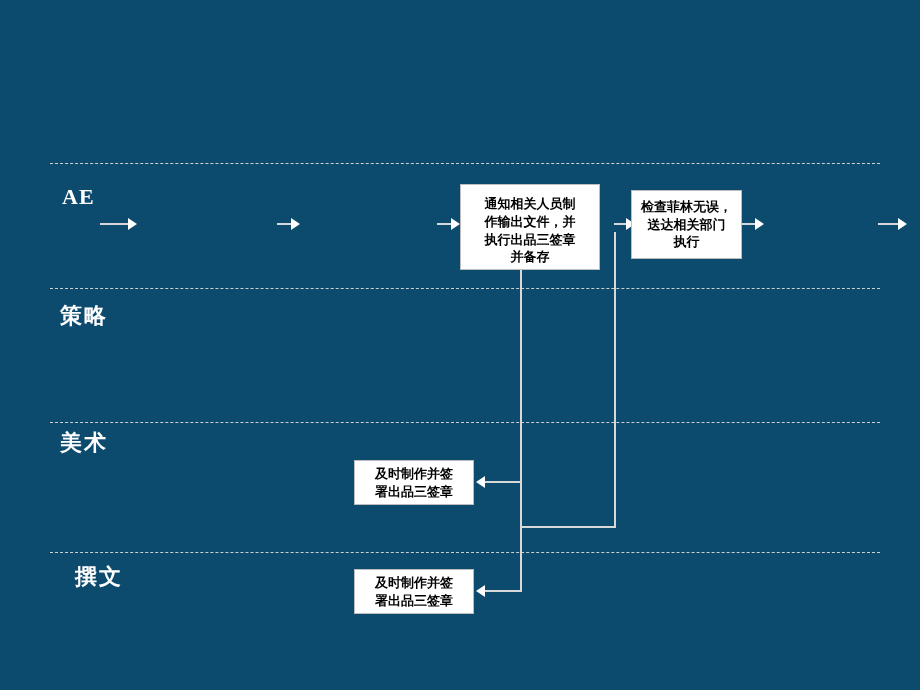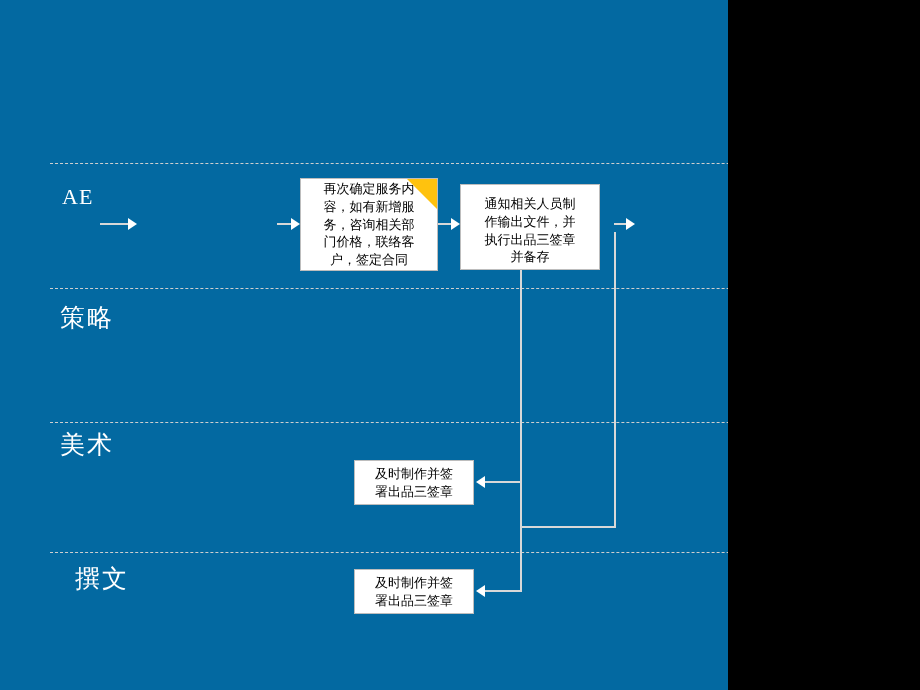--- a/index.html
+++ b/index.html
@@ -2,46 +2,47 @@
 <html><head>
 <meta charset="utf-8">
 <style>
   html, body {
     margin: 0;
     padding: 0;
     background: #000000;
   }
   #slide {
     position: relative;
-    width: 728px;
+    width: 920px;
     height: 690px;
-    background: #0369a1;
+    background: #0c4a6e;
     overflow: hidden;
     font-family: "Liberation Sans", "DejaVu Sans", sans-serif;
+    font-weight: bold;
   }
 
   
   .lane-divider {
     position: absolute;
     left: 50px;
     width: 830px;
     height: 0;
     border-top: 1px dashed #cfcfcf;
   }
 
   
   .lane-label {
     position: absolute;
     color: #ffffff;
     font-family: "Liberation Serif", "DejaVu Serif", serif;
     white-space: nowrap;
     line-height: 1;
   }
   .lane-label.cjk {
-    font-size: 25px;
+    font-size: 22px;
     letter-spacing: 2px;
   }
   .lane-label.latin {
     font-size: 22px;
     letter-spacing: 1px;
   }
 
   
   .node {
     position: absolute;
@@ -136,36 +137,33 @@
 
   <div class="conn-h" style="left:484px; top:590px; width:38px;"></div>
   <div class="arrow-l" style="left:476px; top:585px;"></div>
 
   <div class="conn-h" style="left:520px; top:526px; width:96px;"></div>
   <div class="conn-v" style="left:614px; top:232px; height:295px;"></div>
   <div class="conn-h" style="left:614px; top:223px; width:16px;"></div>
   <div class="arrow-r" style="left:626px; top:218px;"></div>
 
 
-  <div class="node" style="left:300px; top:178px; width:138px; height:93px;">
-    <span class="corner-flag"></span>
-    <span class="txt">再次确定服务内
-容，如有新增服
-务，咨询相关部
-门价格，联络客
-户，签定合同</span>
-  </div>
 
   <div class="node" style="left:460px; top:184px; width:140px; height:86px;align-items:flex-end;">
     <span class="txt">通知相关人员制
 作输出文件，并
 执行出品三签章
 并备存</span>
   </div>
 
+  <div class="node" style="left:631px; top:190px; width:111px; height:69px;">
+    <span class="txt">检查菲林无误，
+送达相关部门
+执行</span>
+  </div>
 
 
   <div class="node" style="left:354px; top:460px; width:120px; height:45px;">
     <span class="txt">及时制作并签
 署出品三签章</span>
   </div>
 
   <div class="node" style="left:354px; top:569px; width:120px; height:45px;">
     <span class="txt">及时制作并签
 署出品三签章</span>

